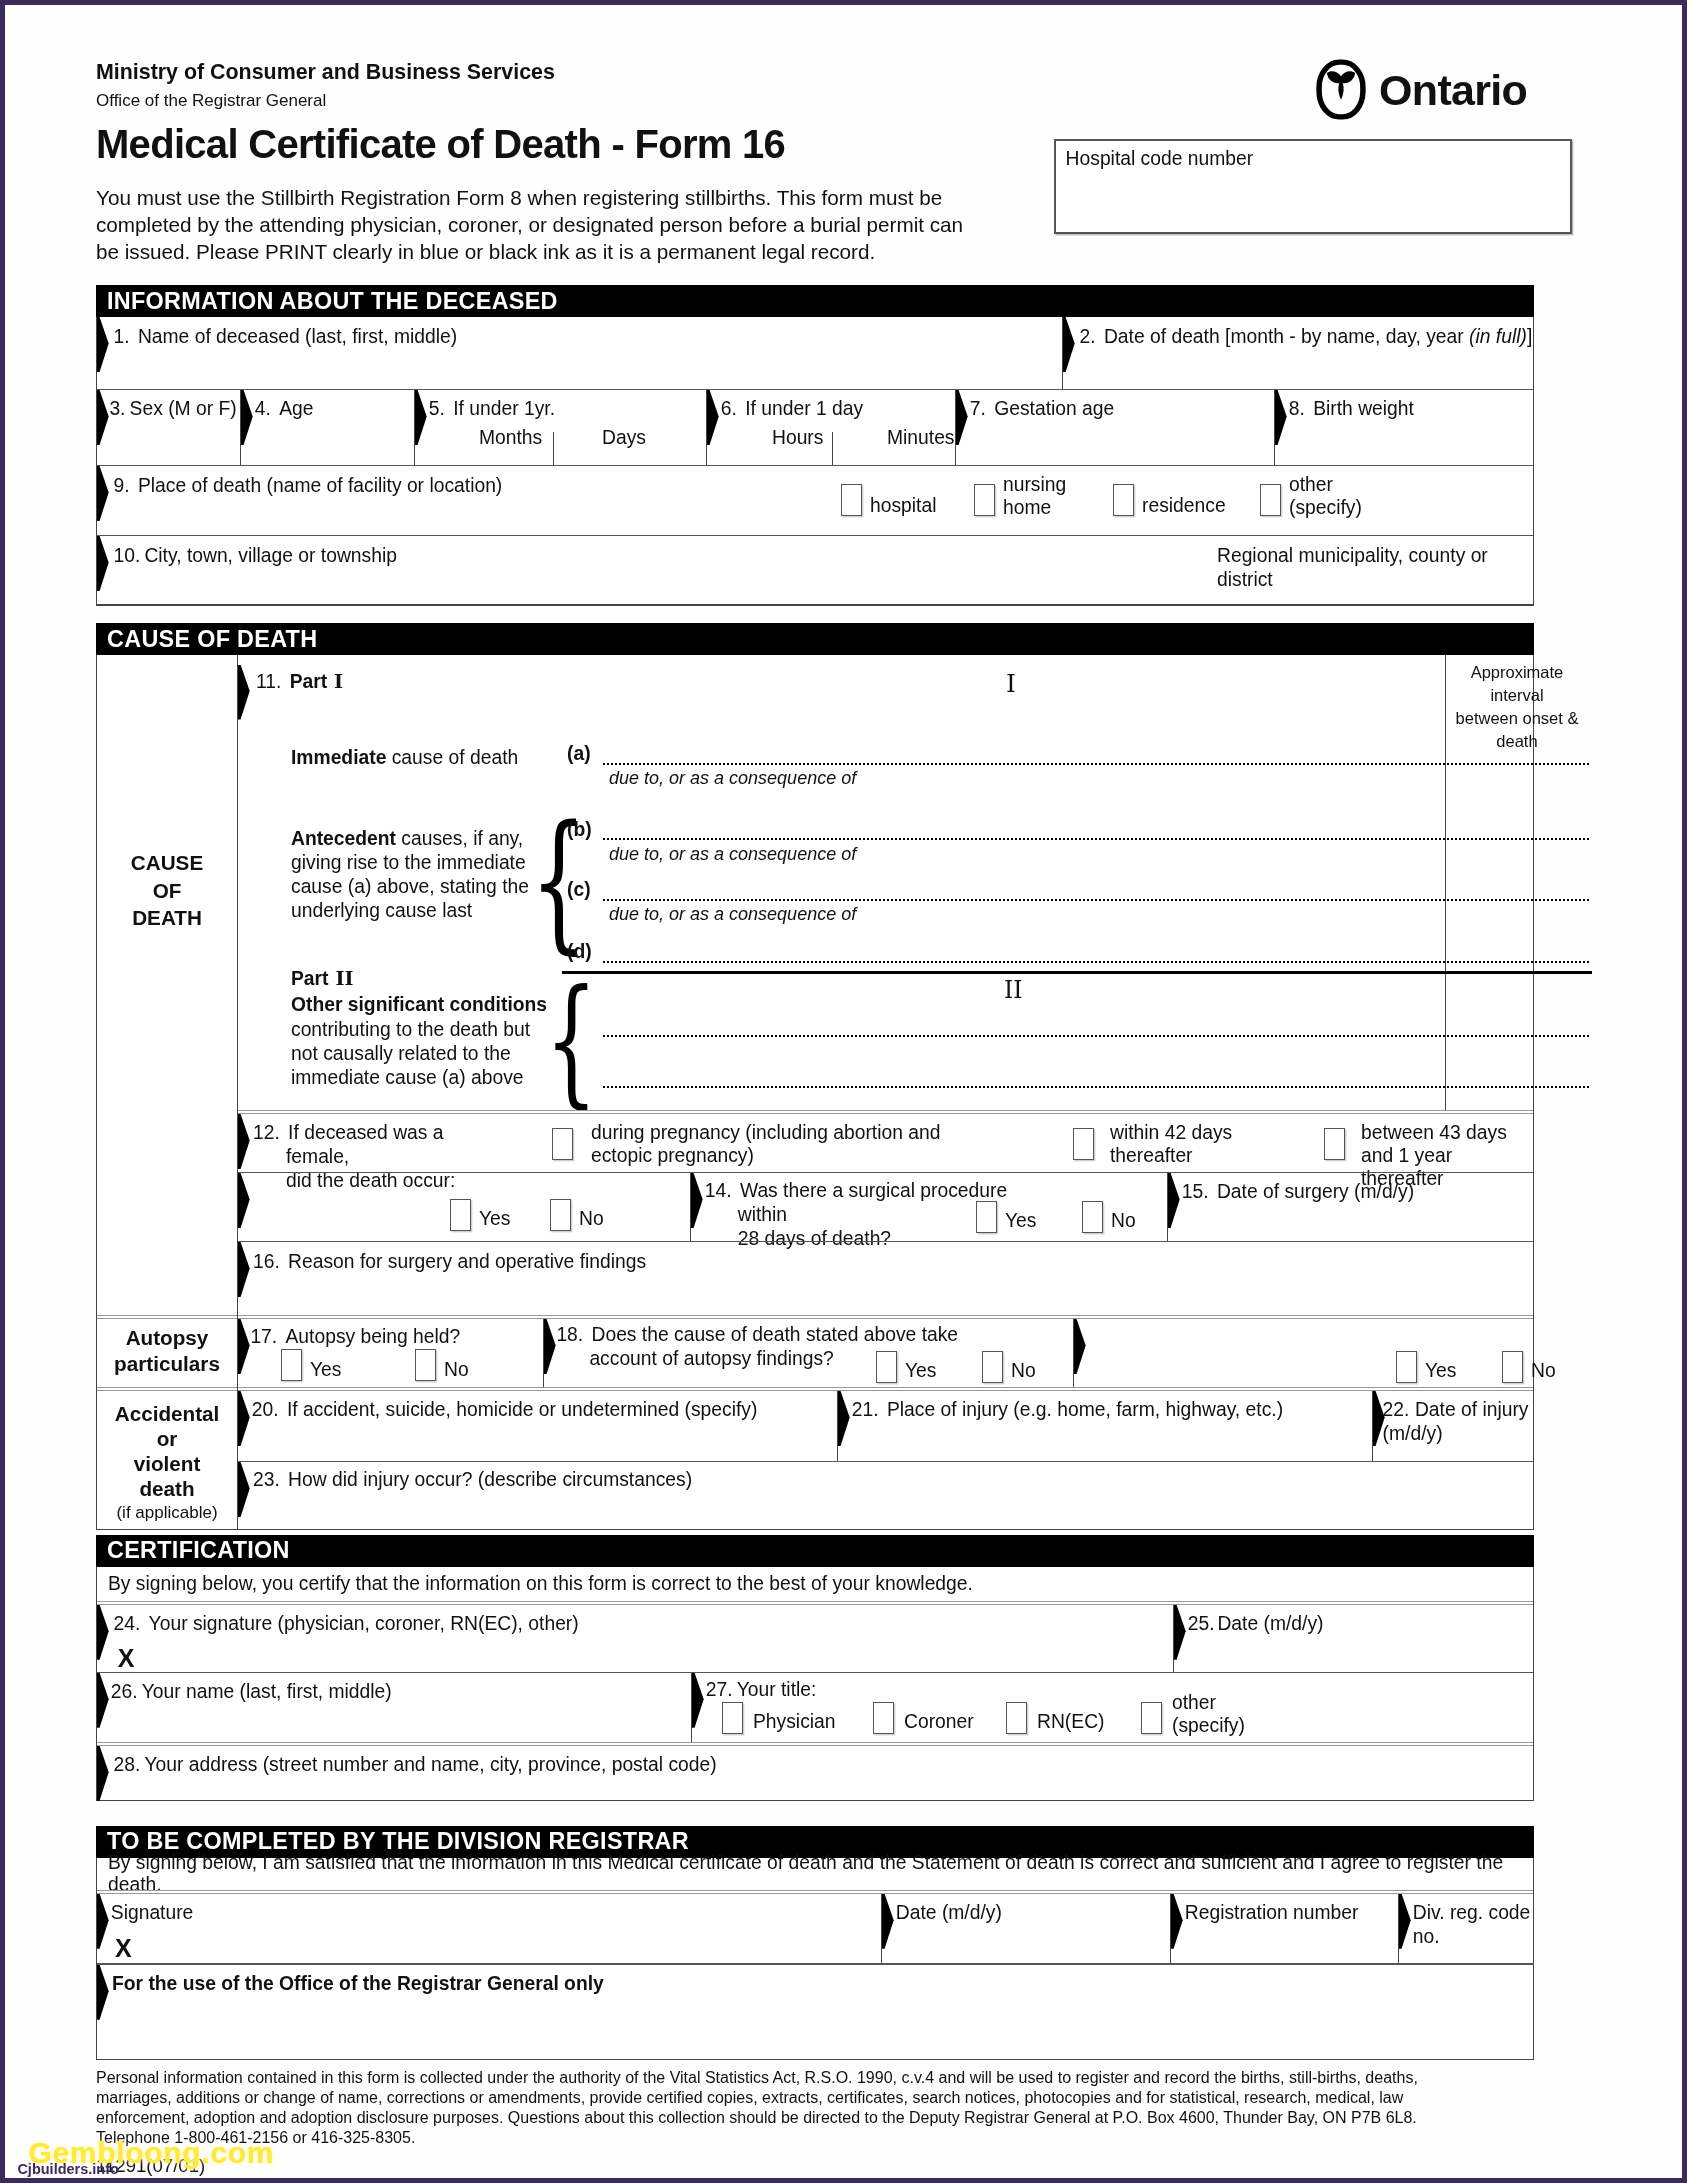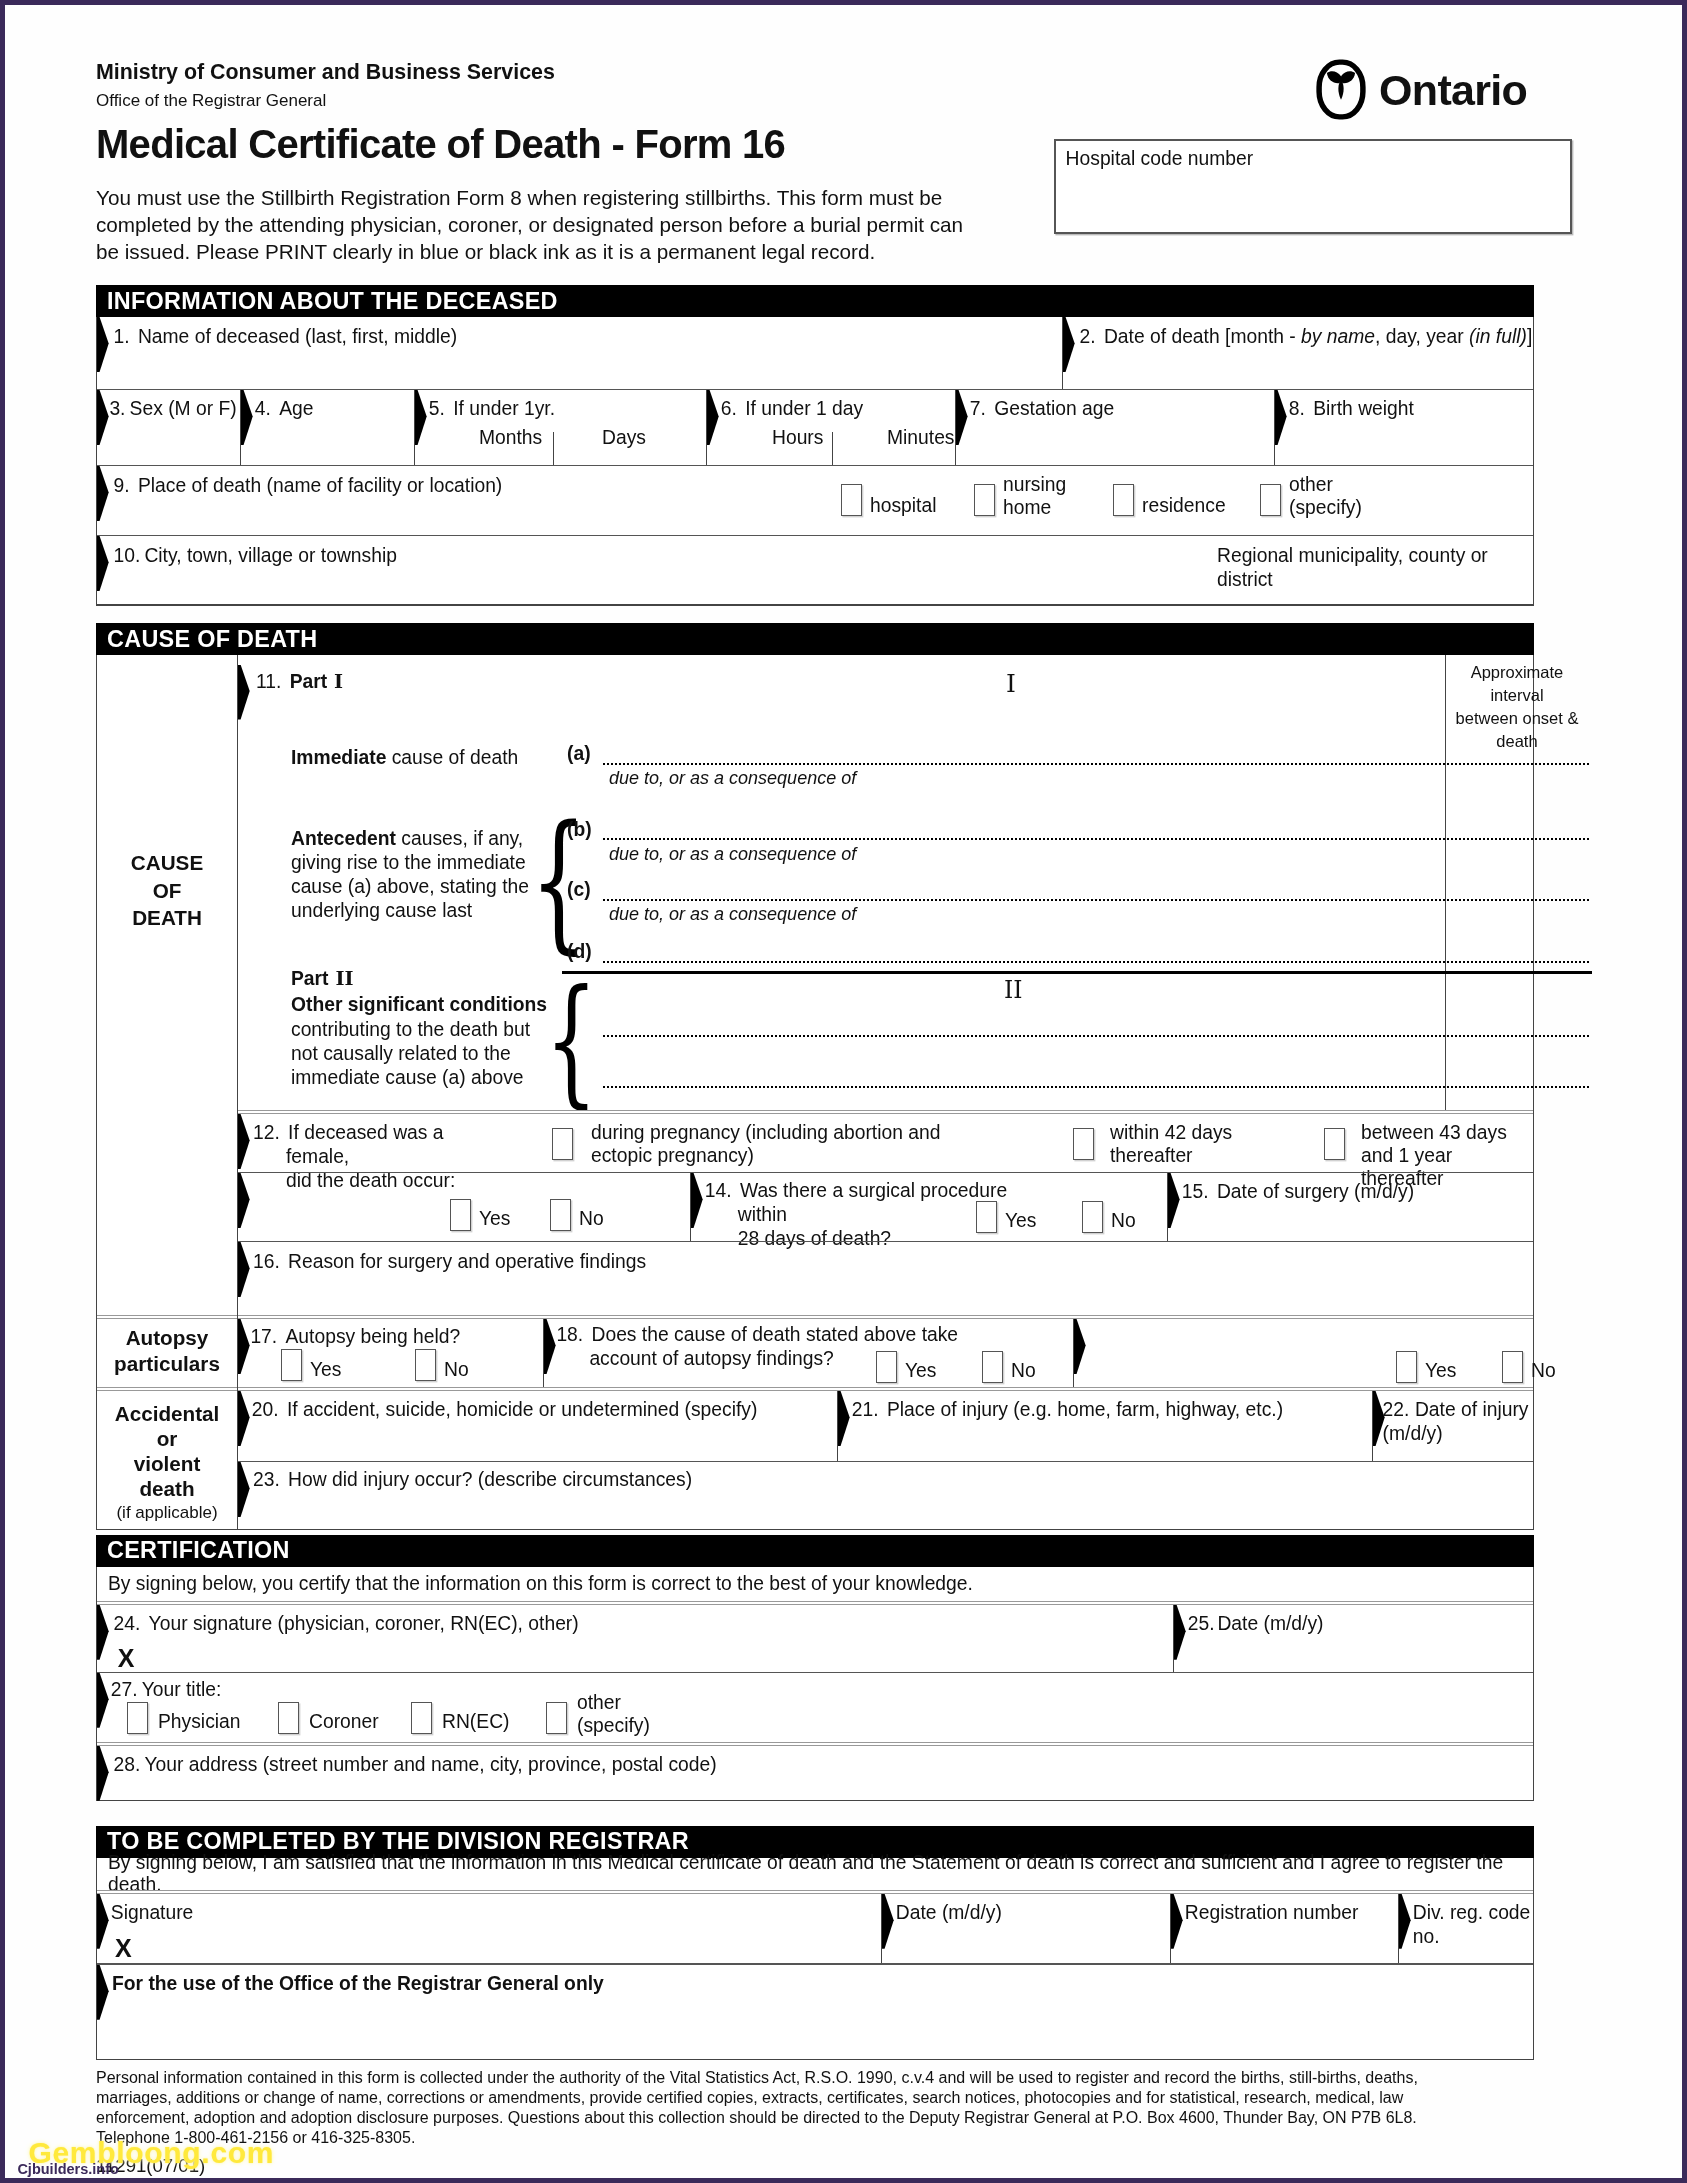--- a/index.html
+++ b/index.html
@@ -90,21 +90,21 @@
       <div class="bar">INFORMATION ABOUT THE DECEASED</div>
       <div class="secbody" style="border-bottom-width:2.1px">
 
         <div class="row" style="height:72px">
           <div class="cell" style="width:965px">
             <span class="pen"></span>
             <div class="fl" style="left:16.5px;top:8.3px"><span class="num">1.</span><span>Name of deceased (last, first, middle)</span></div>
           </div>
           <div class="cell" style="flex:1">
             <span class="pen"></span>
-            <div class="fl" style="left:16.5px;top:8.3px"><span class="num">2.</span><span>Date of death [month - </span><span style="font-style:italic">by name</span><span>, day, year </span><span style="font-style:italic">(in full)</span><span>]</span></div>
+            <div class="fl" style="left:16.5px;top:8.3px"><span class="num">2.</span><span>Date of death [month - </span><span style="">by name</span><span>, day, year </span><span style="font-style:italic">(in full)</span><span>]</span></div>
           </div>
         </div>
 
         <div class="row t-thin" style="height:76px">
           <div class="cell" style="width:143px">
             <span class="pen"></span>
             <div class="fl" style="left:12.4px;top:6.9px"><span class="num" style="margin-right:4.1px">3.</span><span>Sex (M or F)</span></div>
           </div>
           <div class="cell" style="width:174px">
             <span class="pen"></span>
@@ -336,20 +336,24 @@
             <div class="fl" style="left:16.5px;top:6.9px"><span class="num">24.</span><span>Your signature (physician, coroner, RN(EC), other)</span></div>
             <div class="xmark" style="left:20.7px;top:39px">X</div>
           </div>
           <div class="cell" style="flex:1">
             <span class="pen"></span>
             <div class="fl" style="left:13.8px;top:6.9px"><span class="num" style="margin-right:2.8px">25.</span><span>Date (m/d/y)</span></div>
           </div>
         </div>
 
         <div class="row t-thin" style="height:70px">
+          <div class="cell" style="width:594px">
+            <span class="pen"></span>
+            <div class="fl" style="left:13.8px;top:6.9px"><span class="num" style="margin-right:4.1px">26.</span><span>Your name (last, first, middle)</span></div>
+          </div>
           <div class="cell" style="flex:1">
             <span class="pen"></span>
             <div class="fl" style="left:13.8px;top:5.5px"><span class="num" style="margin-right:4.1px">27.</span><span>Your title:</span></div>
             <span class="cb" style="left:30px;top:29px"></span>
             <div class="cap" style="left:61px;top:37px">Physician</div>
             <span class="cb" style="left:181px;top:29px"></span>
             <div class="cap" style="left:212px;top:37px">Coroner</div>
             <span class="cb" style="left:314px;top:29px"></span>
             <div class="cap" style="left:345px;top:37px">RN(EC)</div>
             <span class="cb" style="left:449px;top:29px"></span>

